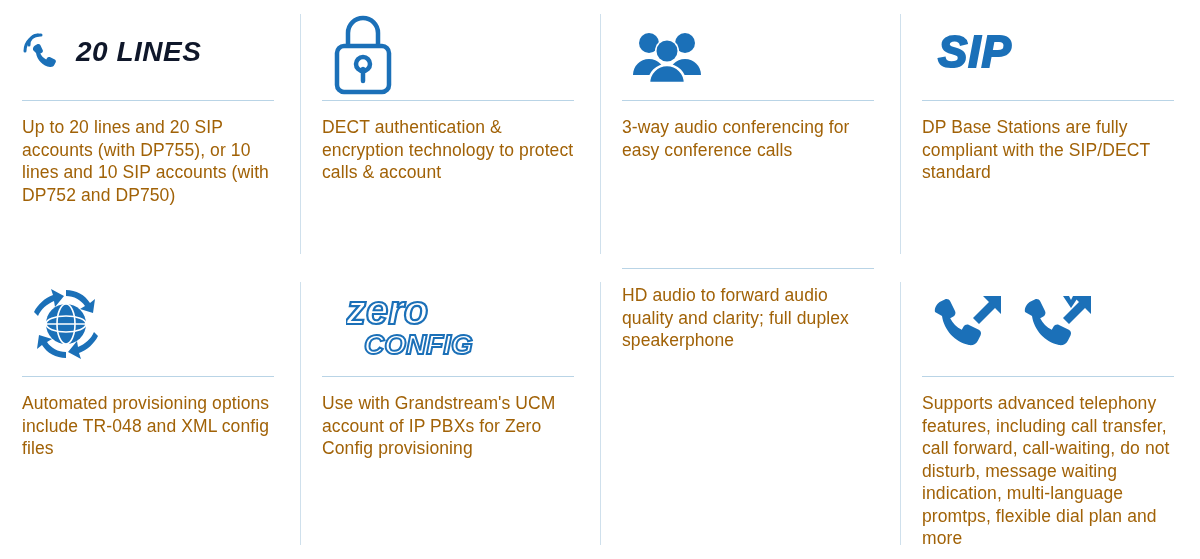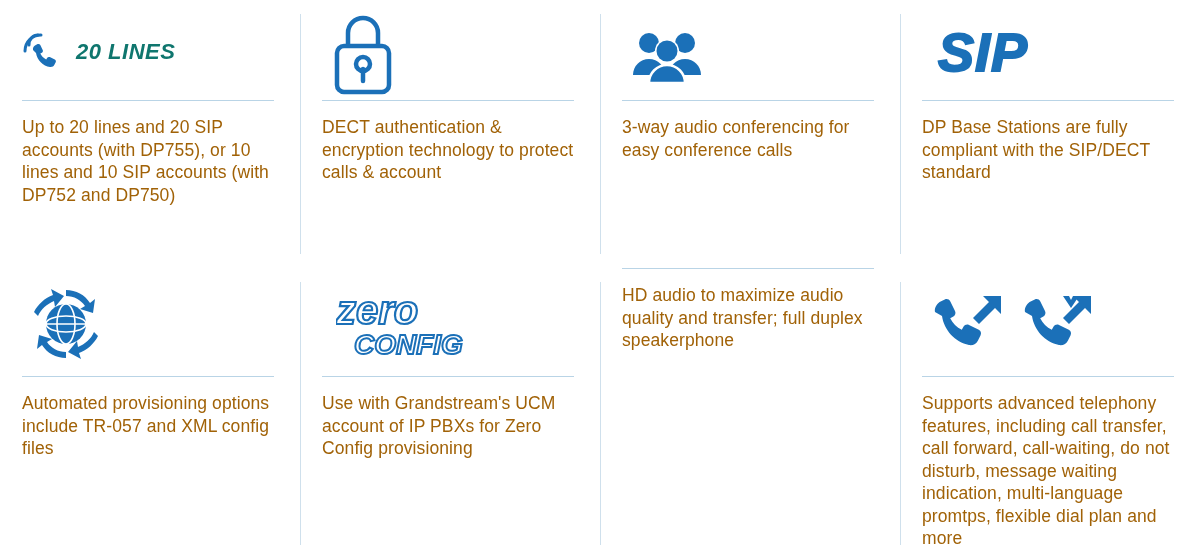--- a/index.html
+++ b/index.html
@@ -54,22 +54,22 @@
     top: 14px;
     bottom: 14px;
     width: 1px;
     background: #cfe0ec;
   }
   .r2 .icon-box { height: 108px; }
   svg { display: block; }
   .lines-text {
     font-style: italic;
     font-weight: bold;
-    font-size: 22px;
-    color: #0f766e;
+    font-size: 28px;
+    color: #0f172a;
     letter-spacing: 0.5px;
     margin-left: 6px;
   }
   .icon-row { display: flex; align-items: center; }
 </style>
 </head>
 <body>
 
 <div class="grid">
 
@@ -123,21 +123,21 @@
           </g>
         </svg>
       </span>
     </div>
     <div class="rule"></div>
     <div class="desc">3-way audio conferencing for easy conference calls</div>
   </div>
 
   <div class="cell r1 sep">
     <div class="icon-box">
-      <span style="font-style:italic;font-weight:bold;font-size:54px;color:#1b70b8;-webkit-text-stroke:2px #1b70b8;letter-spacing:1px;margin-left:16px;">SIP</span>
+      <span style="font-style:italic;font-weight:bold;font-size:44px;color:#1b70b8;-webkit-text-stroke:2px #1b70b8;letter-spacing:1px;margin-left:16px;">SIP</span>
     </div>
     <div class="rule"></div>
     <div class="desc">DP Base Stations are fully compliant with the SIP/DECT standard</div>
   </div>
 
   <div class="cell r2">
     <div class="icon-box">
       <span>
         <svg width="88" height="84" viewBox="0 0 88 84">
           <circle cx="44" cy="42" r="20" fill="#1b70b8"></circle>
@@ -149,39 +149,39 @@
           <g fill="#1b70b8">
             <path d="M44 8c10 0 19 5 24 13l5-4-2 14-13-4 5-3c-4-6-11-10-19-10z"></path>
             <path d="M44 76c-10 0-19-5-24-13l-5 4 2-14 13 4-5 3c4 6 11 10 19 10z"></path>
             <path d="M12 30c4-8 11-14 19-17l-2-6 13 7-9 11-1-6c-7 3-13 8-16 15z"></path>
             <path d="M76 54c-4 8-11 14-19 17l2 6-13-7 9-11 1 6c7-3 13-8 16-15z"></path>
           </g>
         </svg>
       </span>
     </div>
     <div class="rule"></div>
-    <div class="desc">Automated provisioning options include TR-057 and XML config files</div>
+    <div class="desc">Automated provisioning options include TR-048 and XML config files</div>
   </div>
 
   <div class="cell r2 sep">
     <div class="icon-box">
-      <span style="margin-left:14px;">
+      <span style="margin-left:24px;">
         <svg width="130" height="68" viewBox="0 0 130 68">
           <text x="0" y="34" font-family="Liberation Sans, sans-serif" font-size="40" font-weight="bold" font-style="italic" fill="none" stroke="#1b70b8" stroke-width="2.2">zero</text>
           <text x="18" y="64" font-family="Liberation Sans, sans-serif" font-size="28" font-weight="bold" font-style="italic" fill="none" stroke="#1b70b8" stroke-width="2">CONFIG</text>
         </svg>
       </span>
     </div>
     <div class="rule"></div>
     <div class="desc">Use with Grandstream's UCM account of IP PBXs for Zero Config provisioning</div>
   </div>
 
   <div class="cell r2 sep">
     <div class="rule"></div>
-    <div class="desc">HD audio to maximize audio quality and transfer; full duplex speakerphone</div>
+    <div class="desc">HD audio to forward audio quality and clarity; full duplex speakerphone</div>
   </div>
 
   <div class="cell r2 sep">
     <div class="icon-box">
       <span style="margin-left:10px;">
         <svg width="180" height="64" viewBox="0 0 180 64">
           <g fill="#1b70b8">
             <path d="M10 24c2 14 13 26 27 29 4 .7 7.4-1.4 9-4.6l2.6-5.2c1-2 .2-4.4-1.8-5.4l-9.8-4.8c-2-1-4.4-.2-5.4 1.6l-1.8 3.2c-5-2.4-9.2-6.6-11.6-11.6l3.2-1.8c1.9-1 2.6-3.4 1.6-5.4l-4.8-9.8c-1-2-3.4-2.8-5.4-1.8l-5.2 2.6C4.4 12.6 2.3 16 3 20l7 4z"></path>
             <path d="M51 4h18v18l-6-6-16 16-6-6 16-16z"></path>
             <path d="M100 24c2 14 13 26 27 29 4 .7 7.4-1.4 9-4.6l2.6-5.2c1-2 .2-4.4-1.8-5.4l-9.8-4.8c-2-1-4.4-.2-5.4 1.6l-1.8 3.2c-5-2.4-9.2-6.6-11.6-11.6l3.2-1.8c1.9-1 2.6-3.4 1.6-5.4l-4.8-9.8c-1-2-3.4-2.8-5.4-1.8l-5.2 2.6C94.4 12.6 92.3 16 93 20l7 4z"></path>

